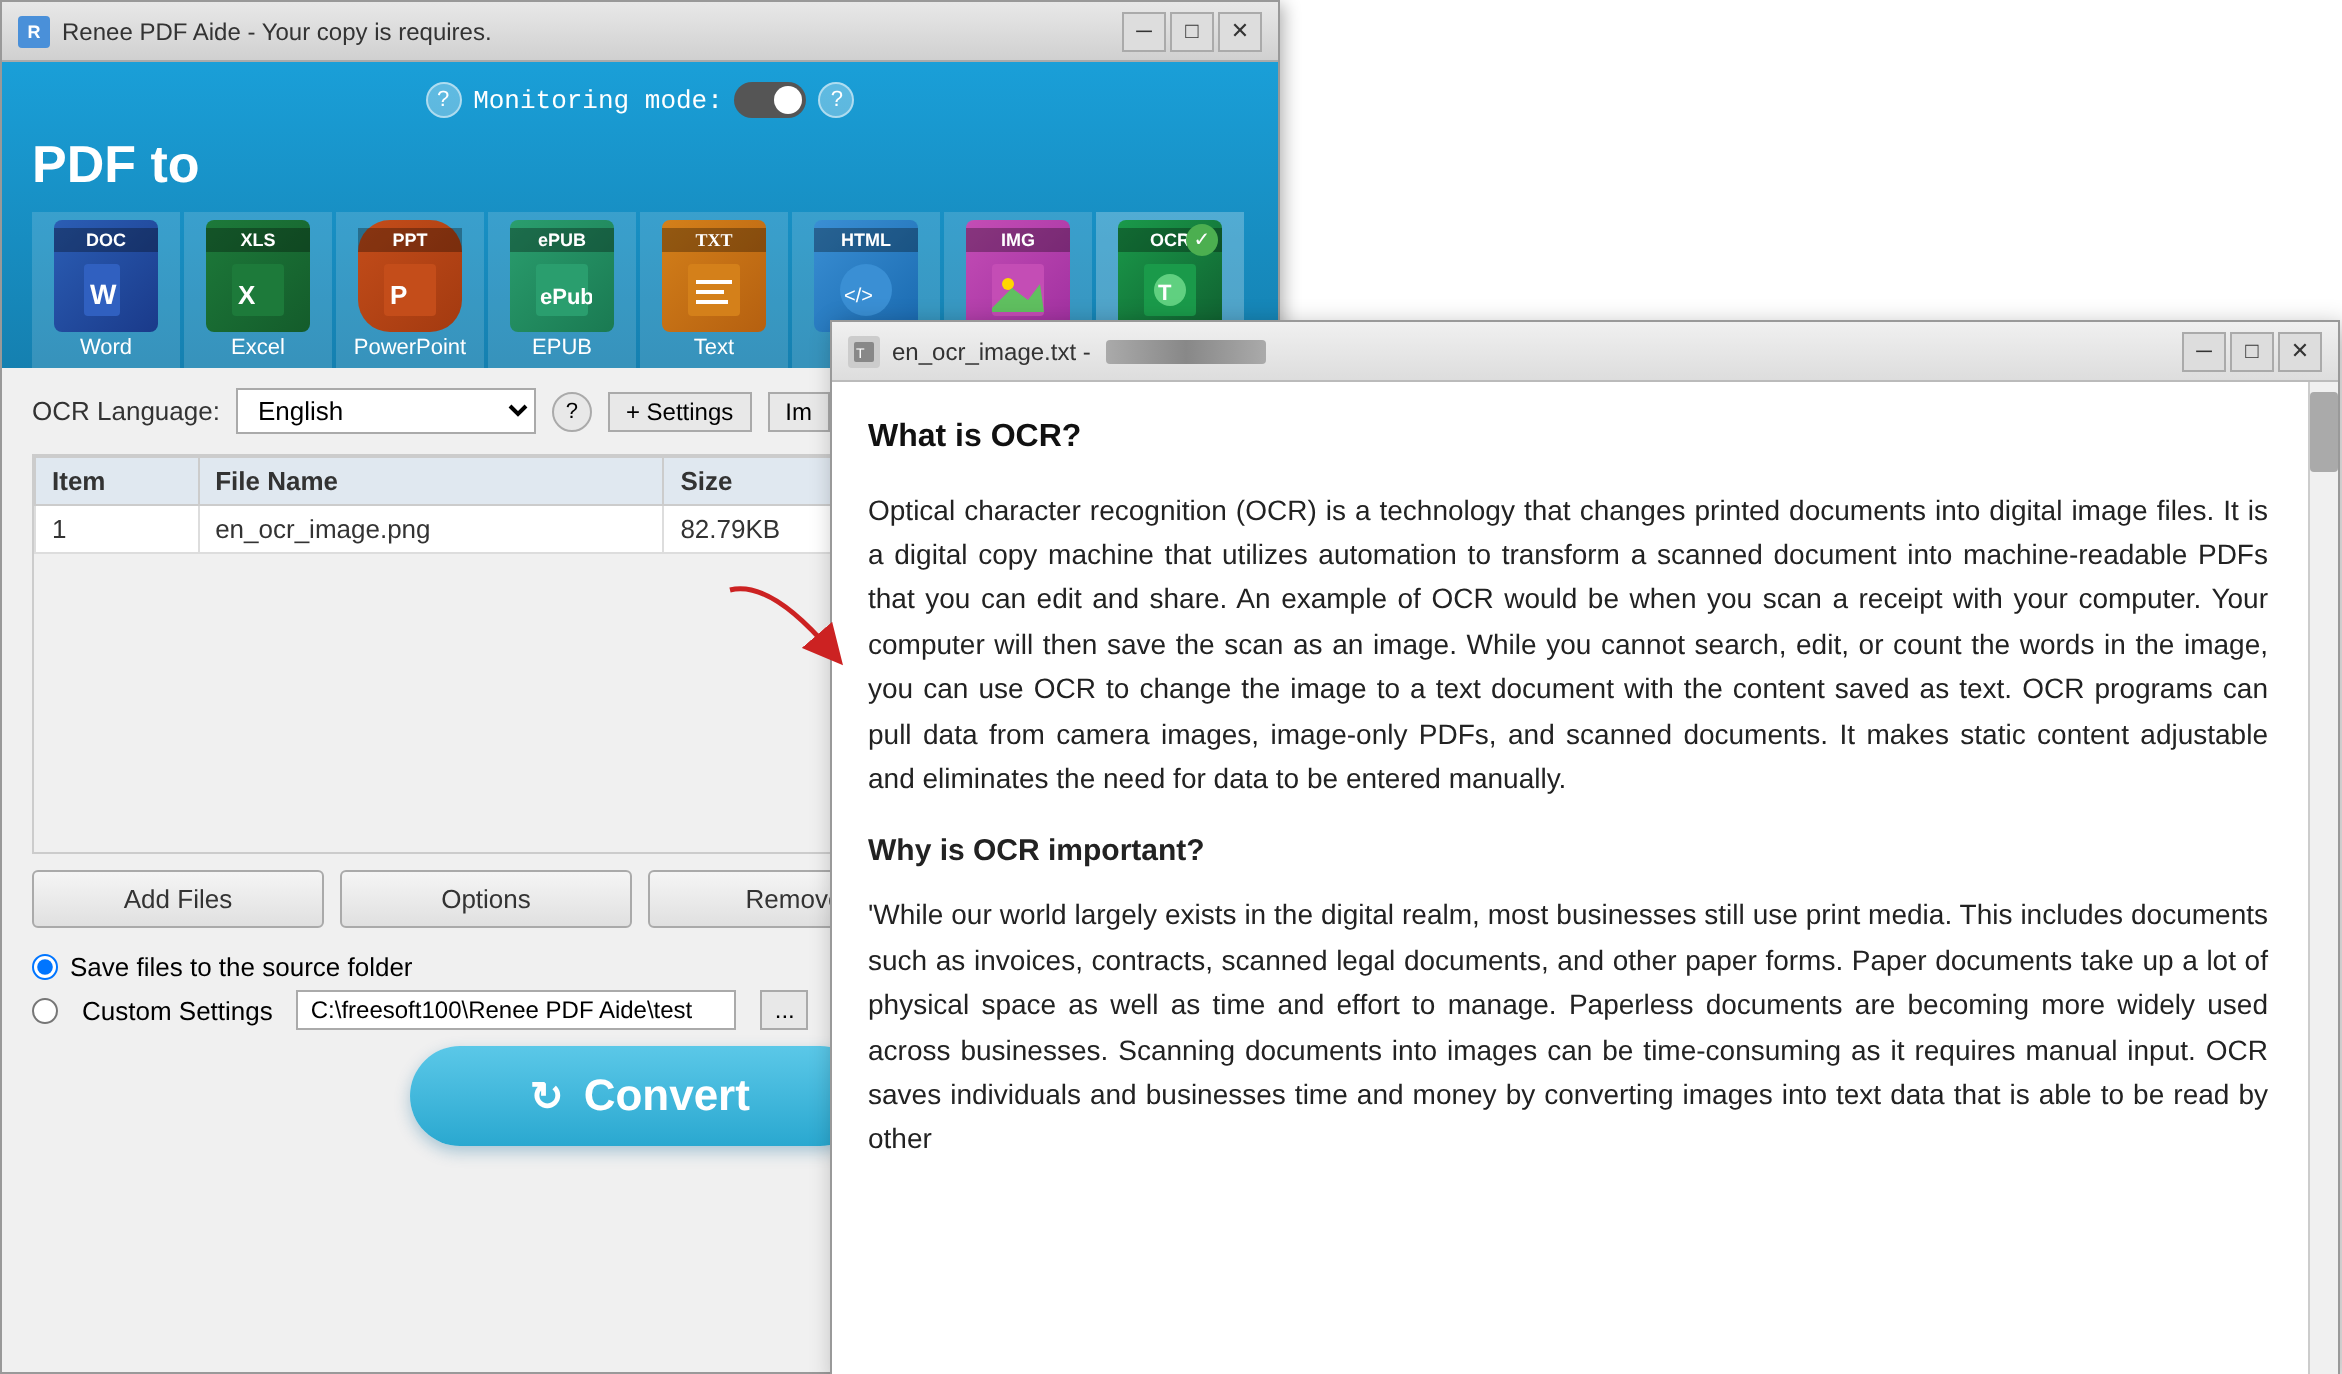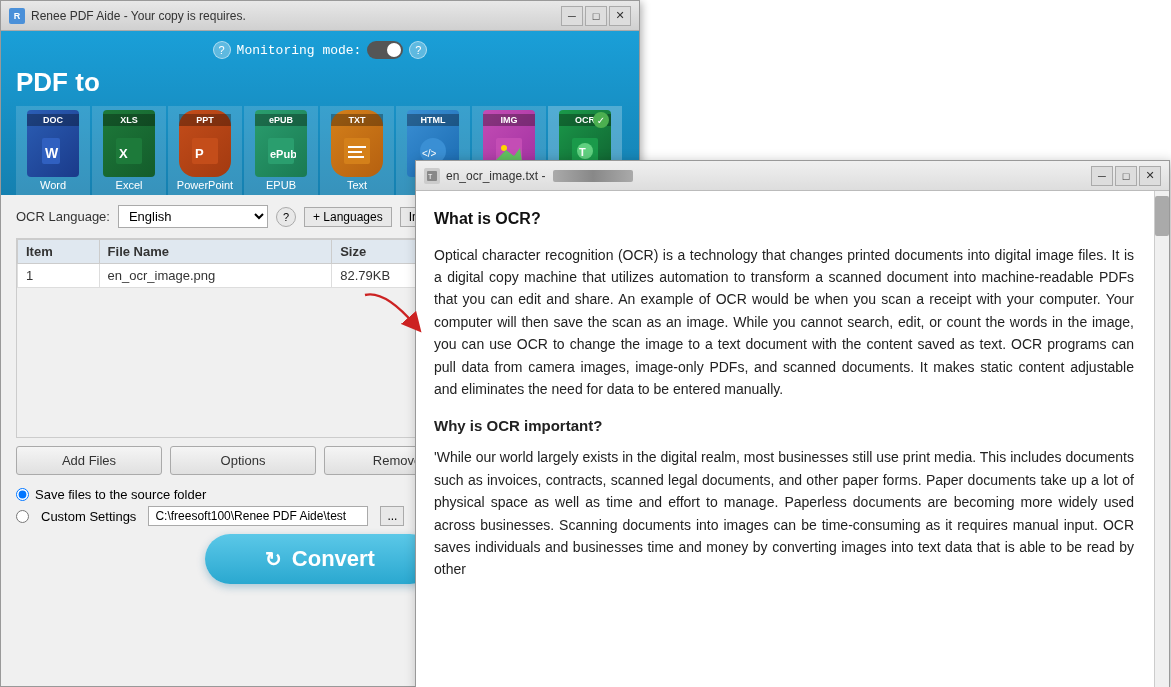--- a/index.html
+++ b/index.html
@@ -119,32 +119,32 @@
       cursor: pointer;
       padding: 4px 6px;
       display: flex; flex-direction: column; align-items: center;
       color: white;
       font-size: 11px;
       width: 74px;
       position: relative;
     }
     .format-btn.active { background: rgba(255,255,255,0.1); }
     .format-icon {
-      width: 52px; height: 67px;
+      width: 52px; height: 56px;
       margin-bottom: 2px;
       position: relative;
       display: flex; align-items: center; justify-content: center;
     }
 
     
     .doc-icon { background: linear-gradient(135deg, #2b5eb5, #1a3a8a); border-radius: 4px; position: relative; }
     .xls-icon { background: linear-gradient(135deg, #1d7a3a, #145c2b); border-radius: 4px; }
     .ppt-icon { background: linear-gradient(135deg, #c44d1a, #a33a10); border-radius: 16px; }
     .epub-icon { background: linear-gradient(135deg, #2a9e6e, #1a7a52); border-radius: 4px; }
-    .txt-icon { background: linear-gradient(135deg, #d4801a, #b56010); border-radius: 16px; }
+    .txt-icon { background: linear-gradient(135deg, #d4801a, #b56010); border-radius: 4px; font-family: Liberation Serif, serif; }
     .html-icon { background: linear-gradient(135deg, #3a8fd4, #1a6ab0); border-radius: 4px; }
     .img-icon { background: linear-gradient(135deg, #c44db5, #a030a0); border-radius: 4px; }
     .ocr-icon { background: linear-gradient(135deg, #1a9a4a, #106030); border-radius: 4px; position: relative; }
 
     .file-icon-label {
       position: absolute;
       top: 4px; left: 0; right: 0;
       text-align: center;
       font-size: 9px;
       font-weight: bold;
@@ -515,21 +515,21 @@
     <div class="ocr-lang-row">
       <span class="ocr-lang-label">OCR Language:</span>
       <select class="lang-select">
         <option>English</option>
         <option>French</option>
         <option>German</option>
         <option>Spanish</option>
         <option>Chinese</option>
       </select>
       <button class="help-btn">?</button>
-      <button class="lang-btn">+ Languages</button>
+      <button class="lang-btn">+ Settings</button>
       <button class="import-btn">Im</button>
     </div>
 
     <div class="table-container">
       <table class="file-table">
         <thead>
           <tr>
             <th>Item</th>
             <th>File Name</th>
             <th>Size</th>

